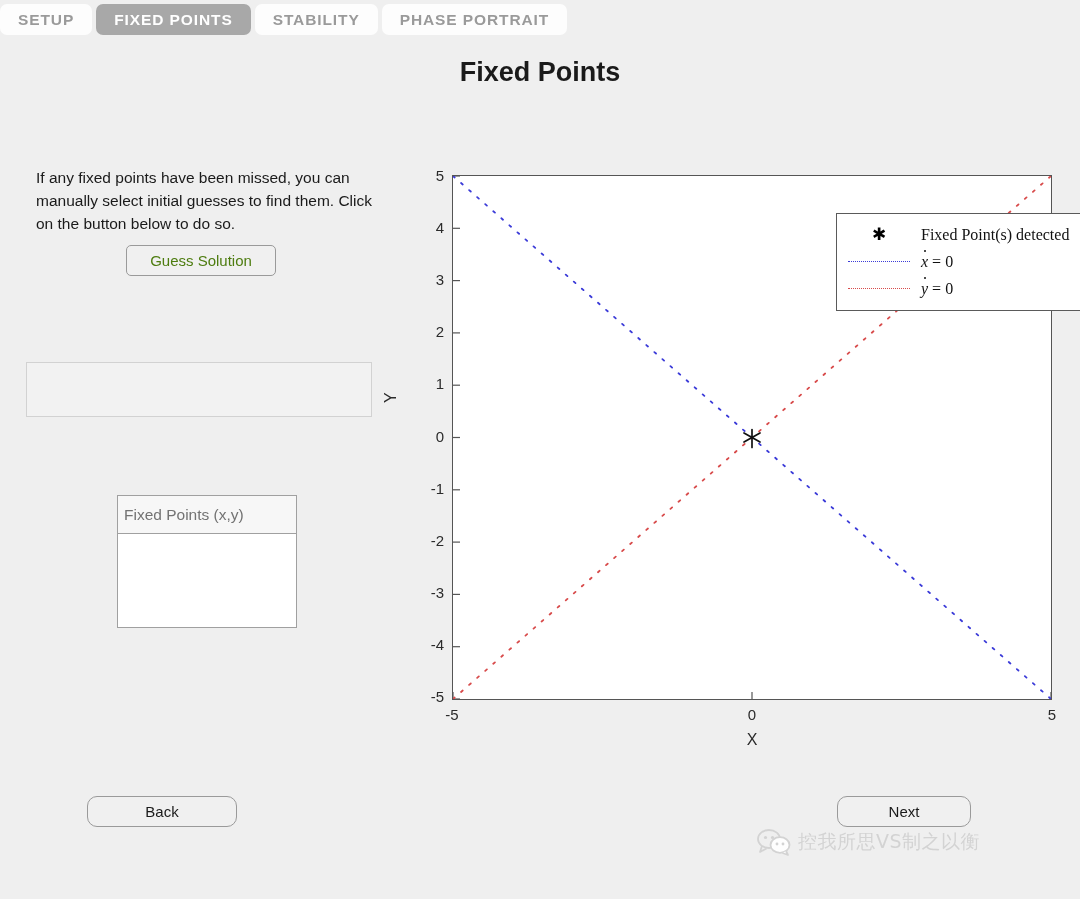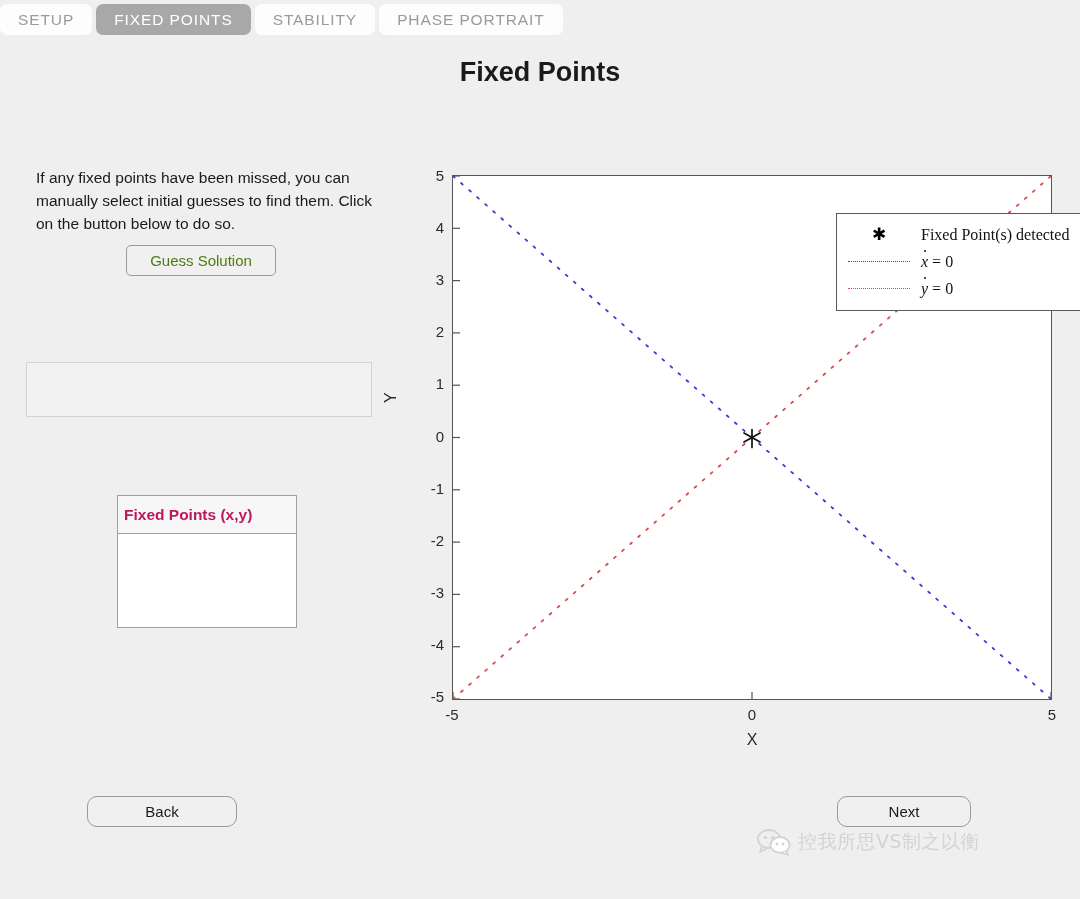--- a/index.html
+++ b/index.html
@@ -28,21 +28,21 @@
     box-sizing: border-box;
   }
   .tab {
     height: 31px;
     line-height: 31px;
     padding: 0 18px;
     border-radius: 7px;
     background: #fdfdfd;
     color: #9a9a9a;
     font-size: 15.5px;
-    font-weight: 400;
+    font-weight: 700;
     letter-spacing: 0.9px;
     text-align: right;
     box-sizing: border-box;
     cursor: pointer;
     user-select: none;
     margin-top: 4px;
   }
   .tab.selected {
     background: #a8a8a8;
     color: #ffffff;
@@ -98,25 +98,25 @@
     width: 180px;
     background: #ffffff;
     border: 1px solid #a0a0a0;
     box-sizing: border-box;
   }
   .fp-head {
     height: 38px;
     line-height: 38px;
     padding-left: 6px;
     font-size: 15.5px;
-    font-weight: 700;
+    font-weight: 400;
     background: #f7f7f7;
     border-bottom: 1px solid #a0a0a0;
     box-sizing: border-box;
-    color: #be185d;
+    color: #737373;
   }
   .fp-row {
     height: 32px;
     line-height: 32px;
     padding-left: 6px;
     font-size: 15px;
     border-bottom: 1px solid #c8c8c8;
     box-sizing: border-box;
     background: #ffffff;
     cursor: pointer;

